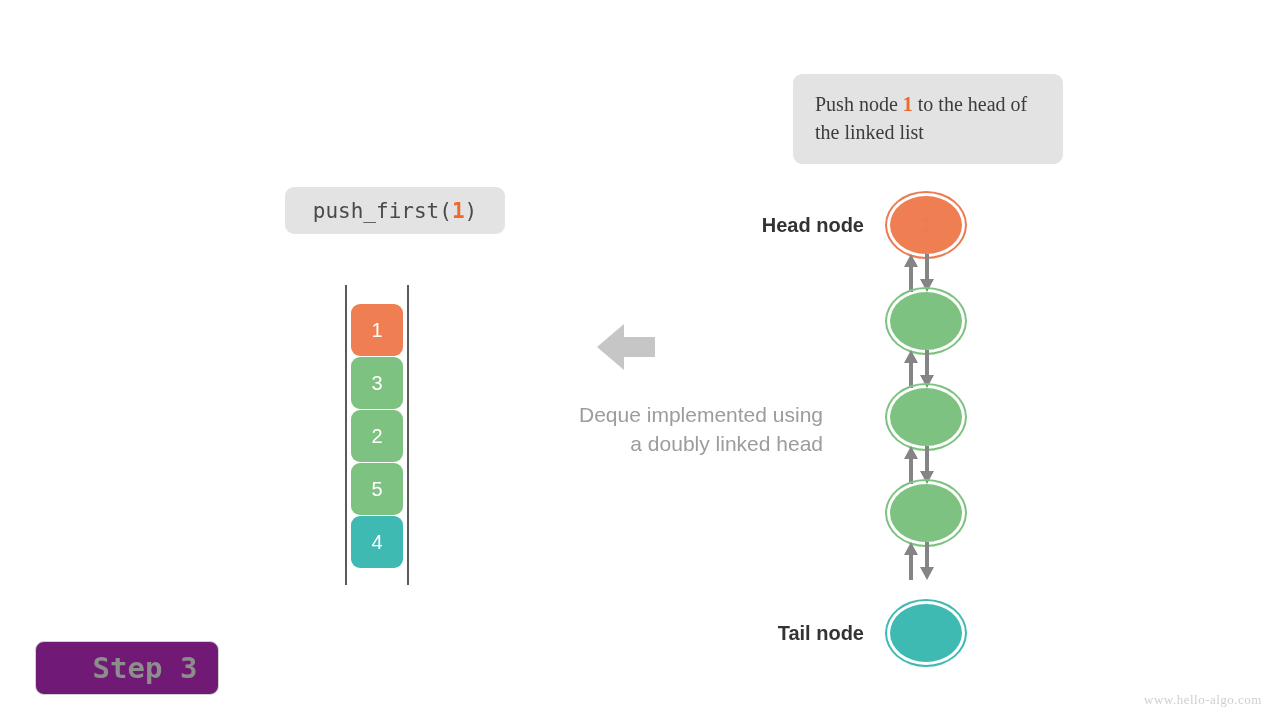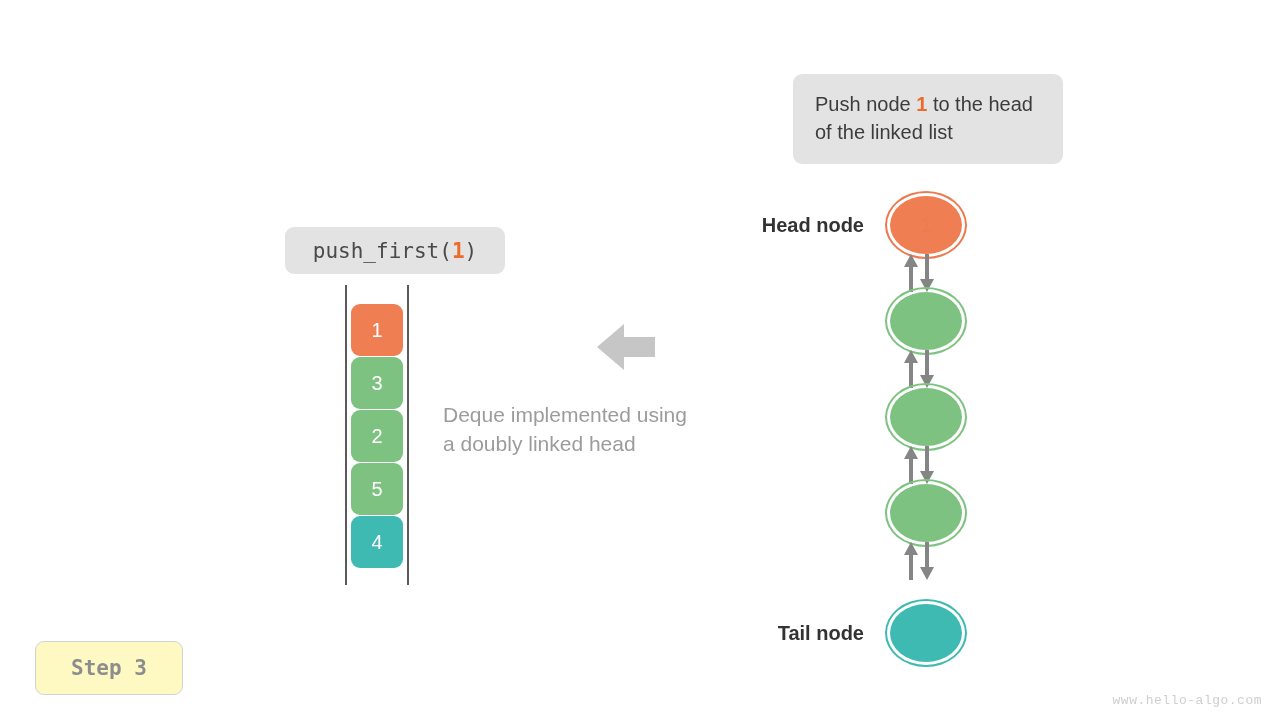--- a/index.html
+++ b/index.html
@@ -19,20 +19,21 @@
     height: 720px;
   }
 
   
   .callout {
     position: absolute;
     background: #e3e3e3;
     border-radius: 9px;
     color: #3c3c3c;
     box-sizing: border-box;
+    font-family: Liberation Serif, serif;
   }
 
   
   #op-tooltip {
     left: 793px;
     top: 74px;
     width: 270px;
     padding: 16px 22px 18px 22px;
     font-size: 20px;
     line-height: 28px;
@@ -48,21 +49,20 @@
     top: 187px;
     width: 220px;
     height: 47px;
     display: flex;
     align-items: center;
     justify-content: center;
     font-family: "DejaVu Sans Mono", monospace;
     font-size: 21px;
     color: #4a4a4a;
     letter-spacing: 0px;
-    margin-top: 40px;
   }
   #fn-label .hl {
     color: #ec6a2c;
     font-weight: bold;
   }
 
   
   #array-col {
     position: absolute;
     left: 345px;
@@ -107,21 +107,21 @@
     width: 58px;
     height: 50px;
   }
 
   
   #caption {
     position: absolute;
     left: 443px;
     top: 400px;
     width: 380px;
-    text-align: left;
+    text-align: right;
     color: #9c9c9c;
     font-size: 21px;
     line-height: 29px;
   }
 
   
   #linked-list {
     position: absolute;
     left: 820px;
     top: 185px;
@@ -176,36 +176,37 @@
 
   
   #step-badge {
     position: absolute;
     left: 35px;
     top: 641px;
     width: 146px;
     height: 52px;
     border: 1px solid #d2d2d2;
     border-radius: 9px;
-    background: #fef9c3;
+    background: #701a75;
     display: flex;
     align-items: center;
     justify-content: center;
     font-family: "DejaVu Sans Mono", monospace;
-    font-size: 21px;
+    font-size: 29px;
     font-weight: bold;
     color: #8d8d8d;
+    padding-left: 36px;
   }
 
   
   #watermark {
     position: absolute;
     right: 18px;
     bottom: 12px;
-    font-family: Liberation Mono, monospace;
+    font-family: Liberation Serif, serif;
     font-size: 13px;
     color: #cfcfcf;
     letter-spacing: 0.5px;
   }
 </style>
 </head>
 <body>
 
 <div id="stage">
 

